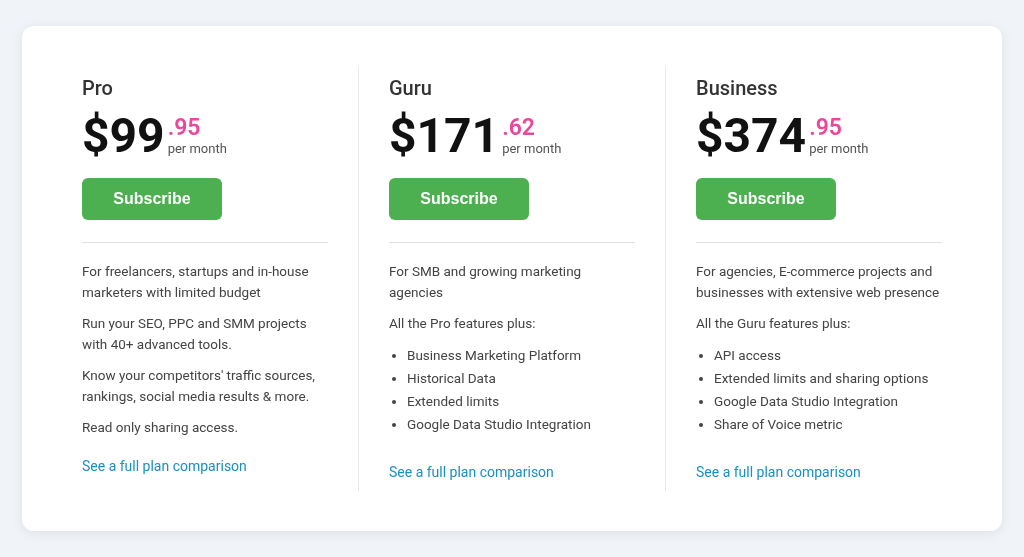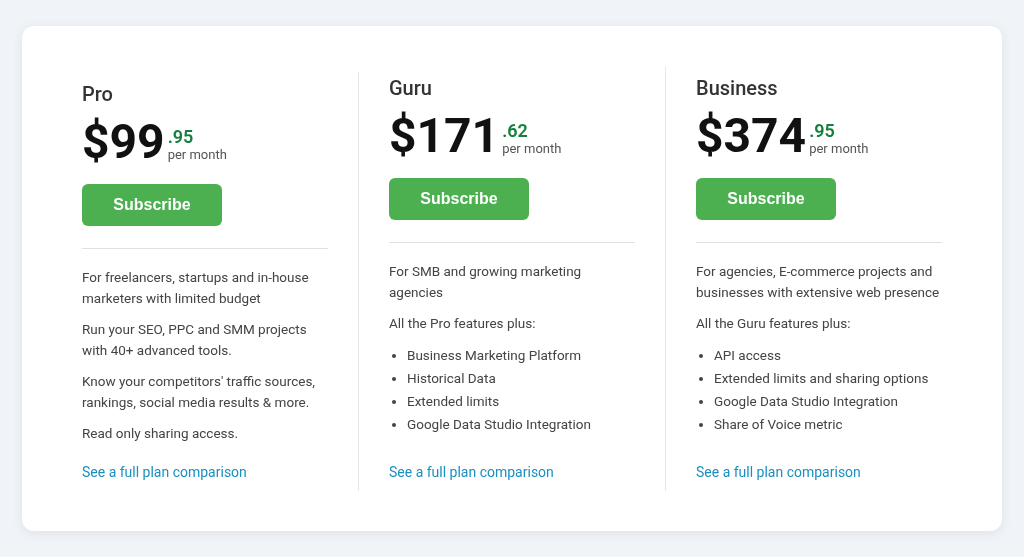--- a/index.html
+++ b/index.html
@@ -16,21 +16,20 @@
 
     .pricing-container {
       background: #ffffff;
       border-radius: 12px;
       display: flex;
       width: 980px;
       max-width: 100%;
       padding: 40px 30px;
       gap: 0;
       box-shadow: 0 2px 12px rgba(0,0,0,0.08);
-      align-items: flex-end;
     }
 
     .plan-column {
       flex: 1;
       padding: 10px 30px;
       border-right: 1px solid #e8e8e8;
     }
 
     .plan-column:last-child {
       border-right: none;
@@ -58,23 +57,23 @@
     }
 
     .price-cents-block {
       display: flex;
       flex-direction: column;
       justify-content: flex-end;
       padding-bottom: 4px;
     }
 
     .price-cents {
-      font-size: 18px;
+      font-size: 23px;
       font-weight: 600;
-      color: #15803d;
+      color: #ec4899;
       line-height: 1.1;
     }
 
     .price-period {
       font-size: 13px;
       color: #555;
       line-height: 1.2;
     }
 
     .subscribe-btn {

